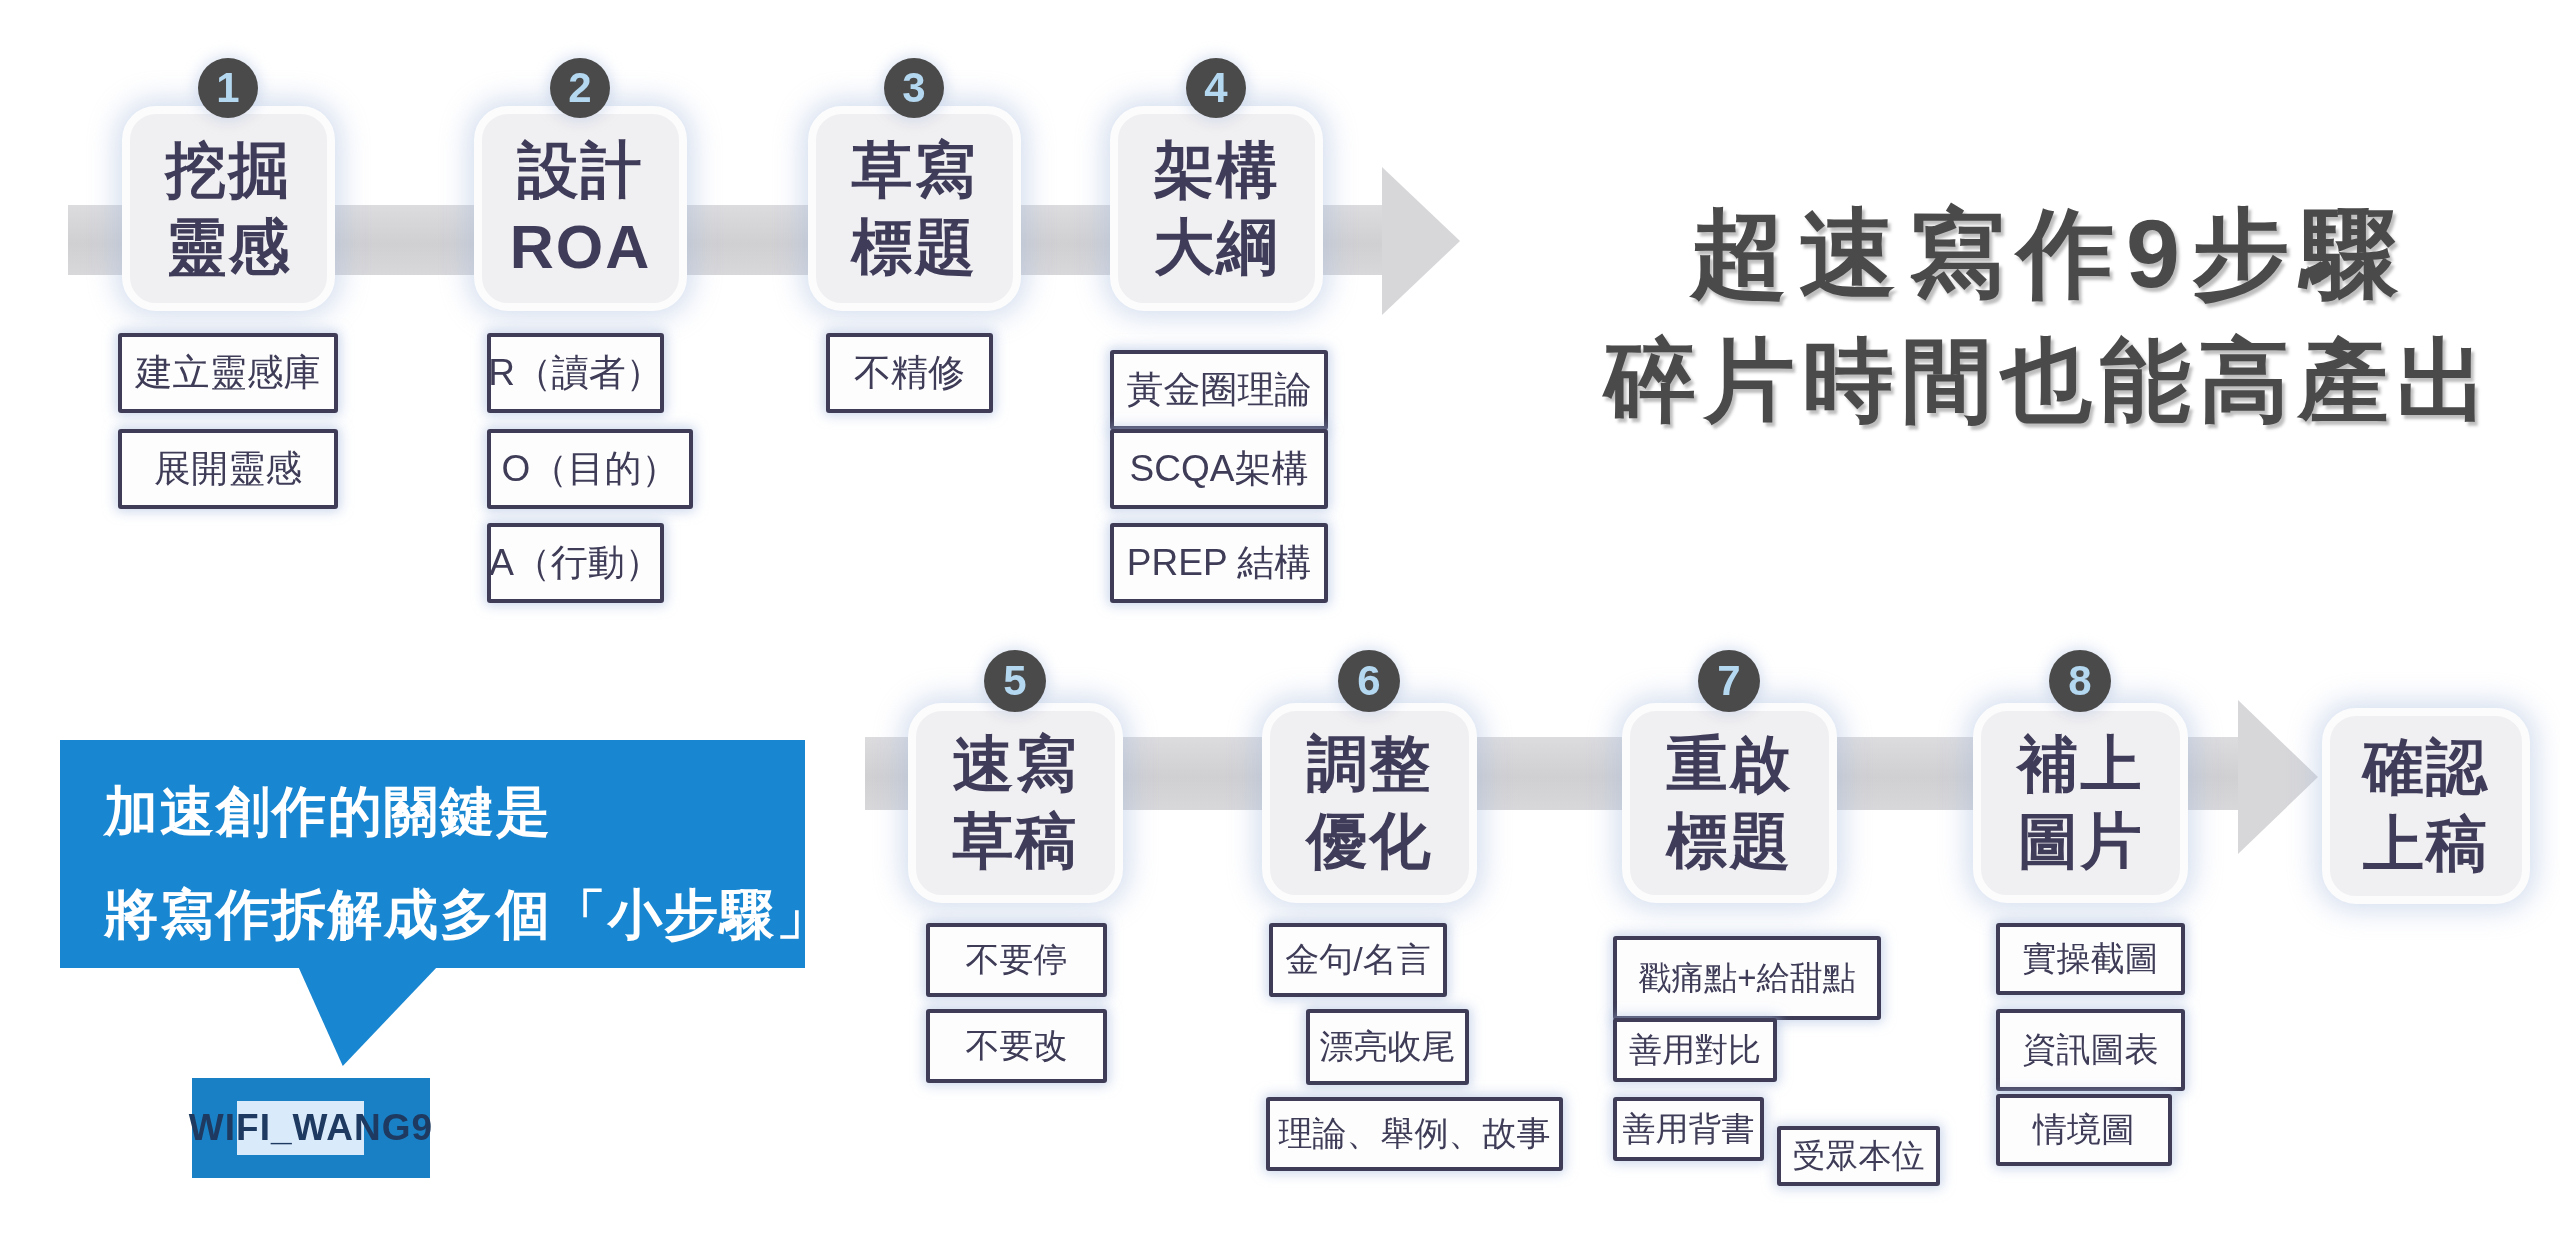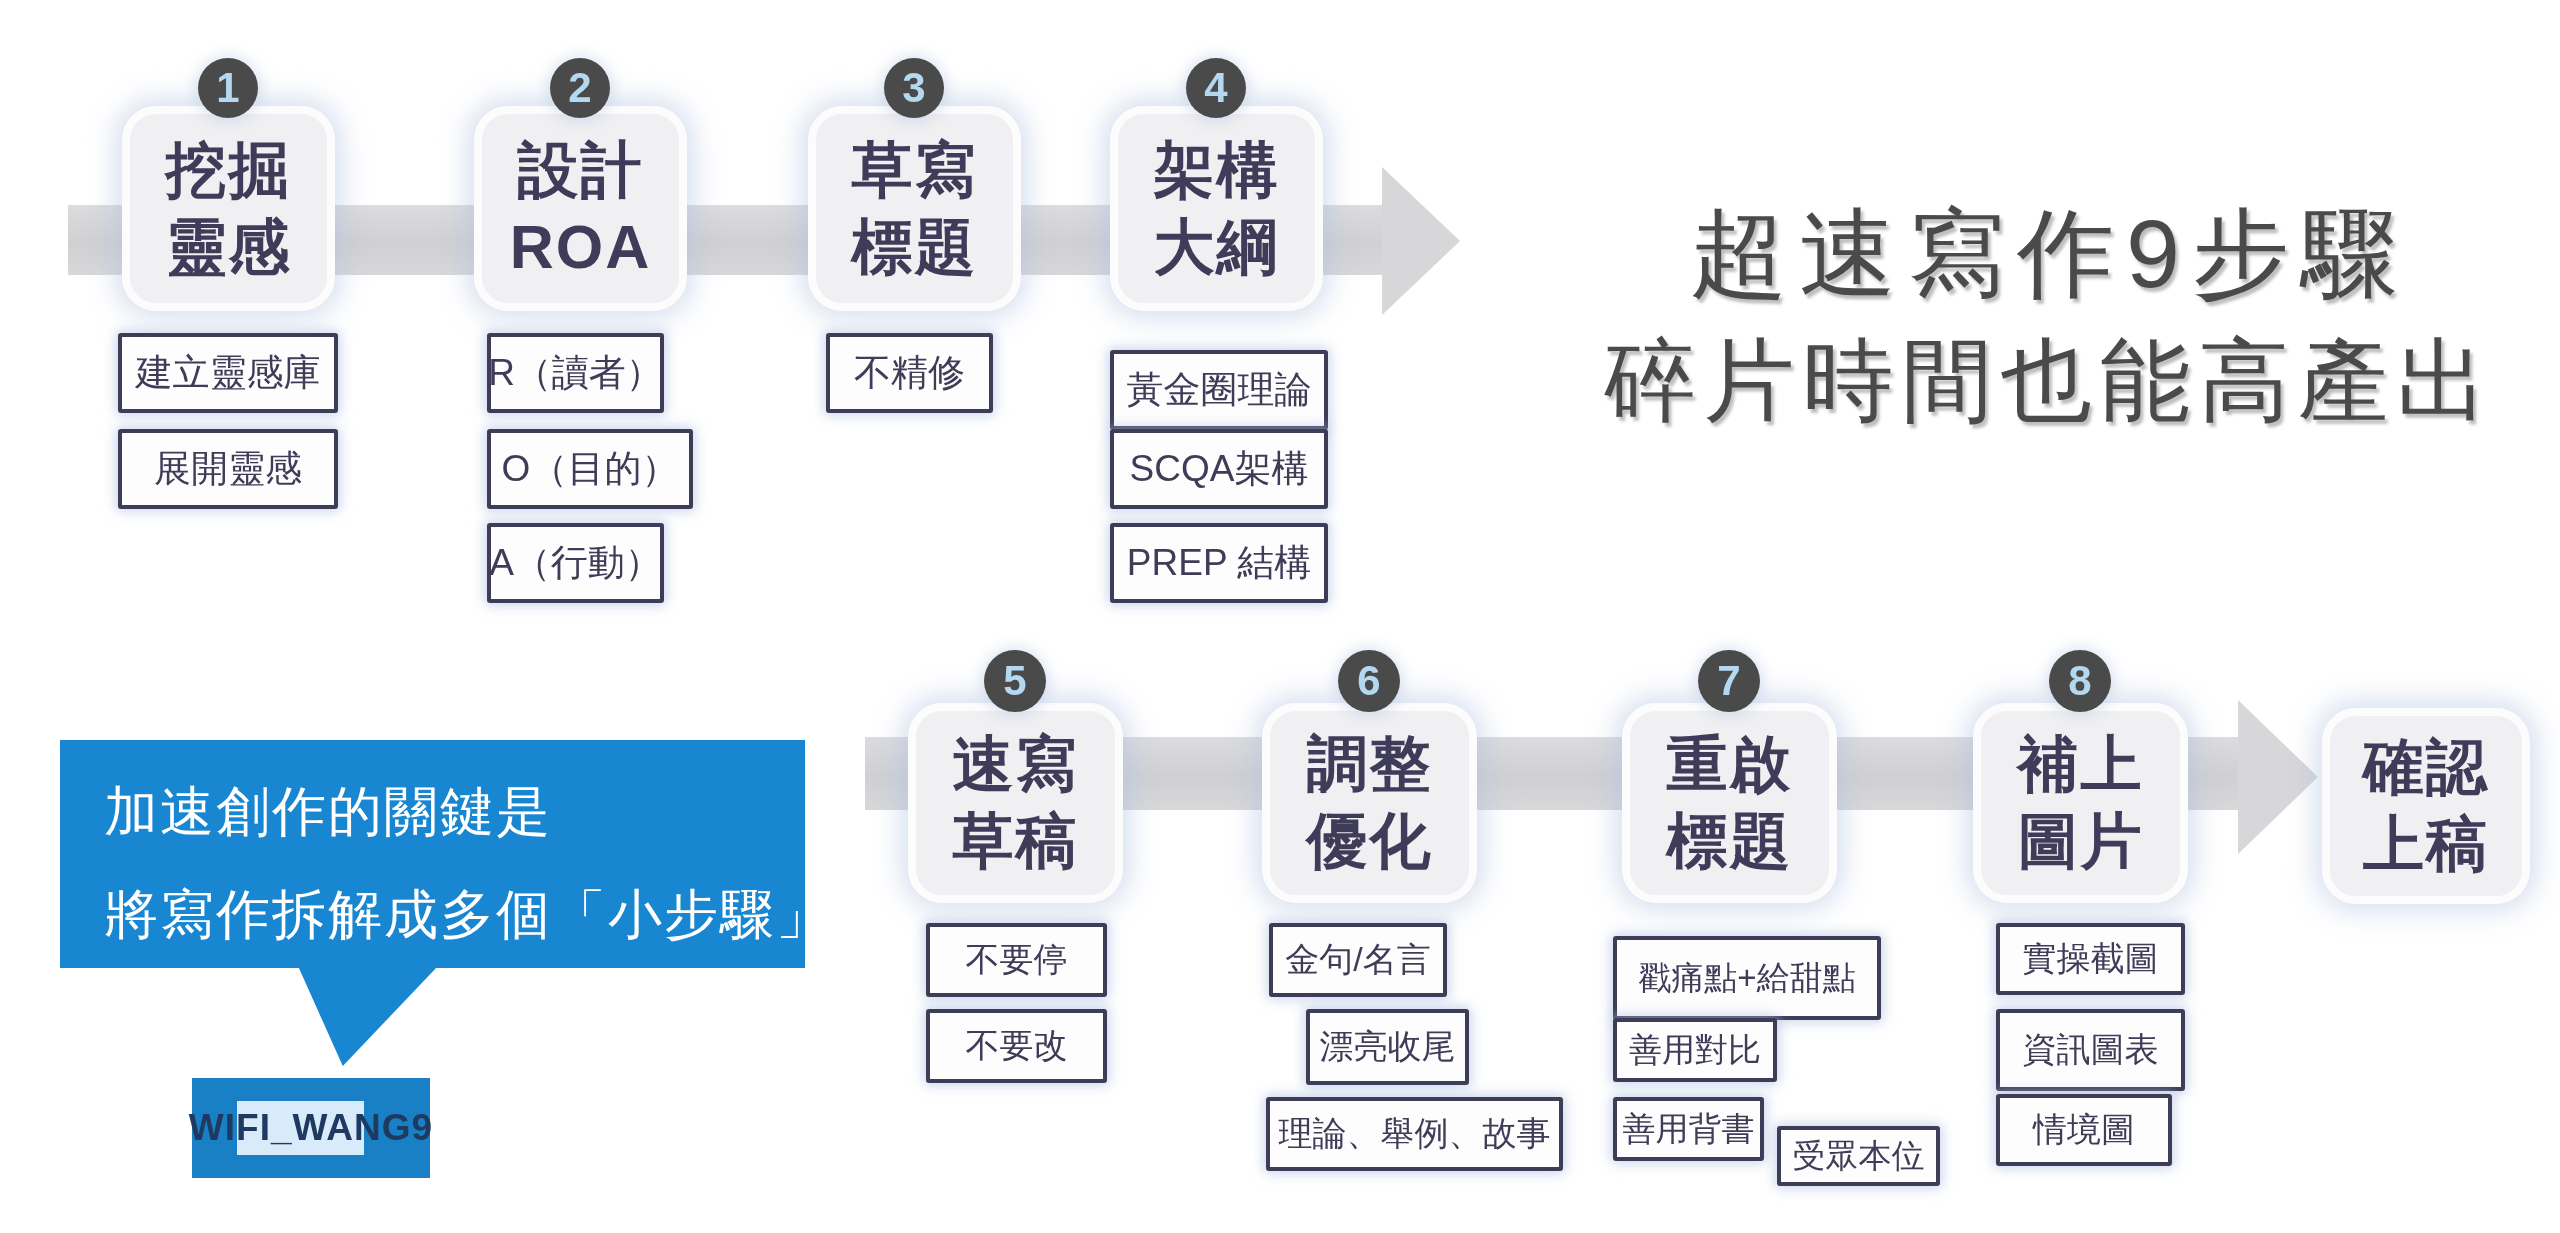--- a/index.html
+++ b/index.html
@@ -36,30 +36,30 @@
   
   .item-box{
     position:absolute;box-sizing:border-box;background:#fdfdfe;border:4px solid #3e3c57;
     border-radius:3px;box-shadow:0 0 12px 3px rgba(168,188,222,.55);
     display:flex;align-items:center;justify-content:center;
     font-weight:400;font-size:37px;color:#3e3c57;white-space:nowrap;z-index:2;
   }
   .item-box.small{font-size:34px;}
   
   .title-line{
-    position:absolute;color:#4a4a4a;font-weight:400;text-align:center;
+    position:absolute;color:#4a4a4a;font-weight:700;text-align:center;
     text-shadow:3px 4px 3px rgba(70,70,70,.35);white-space:nowrap;z-index:2;
   }
   
   .callout{
     position:absolute;left:60px;top:740px;width:745px;height:228px;background:#1886d0;
     color:#ffffff;z-index:2;box-sizing:border-box;padding:36px 10px 0 44px;
     display:flex;flex-direction:column;gap:30px;
   }
-  .callout-line{font-size:54px;font-weight:400;letter-spacing:2px;white-space:nowrap;}
+  .callout-line{font-size:54px;font-weight:700;letter-spacing:2px;white-space:nowrap;}
   .callout-tail{
     position:absolute;left:298px;top:966px;width:140px;height:100px;background:#1886d0;
     clip-path:polygon(0 0,100% 0,32% 100%);z-index:2;
   }
   .wm-rect{position:absolute;left:192px;top:1078px;width:238px;height:100px;background:#1a80c5;z-index:2;}
   .wm-highlight{position:absolute;left:237px;top:1101px;width:127px;height:54px;background:#d9eafb;z-index:3;}
   .wm-text{
     position:absolute;left:192px;top:1078px;width:238px;height:100px;z-index:4;
     display:flex;align-items:center;justify-content:center;
     font-size:37px;font-weight:700;color:#1e3a60;letter-spacing:1px;

